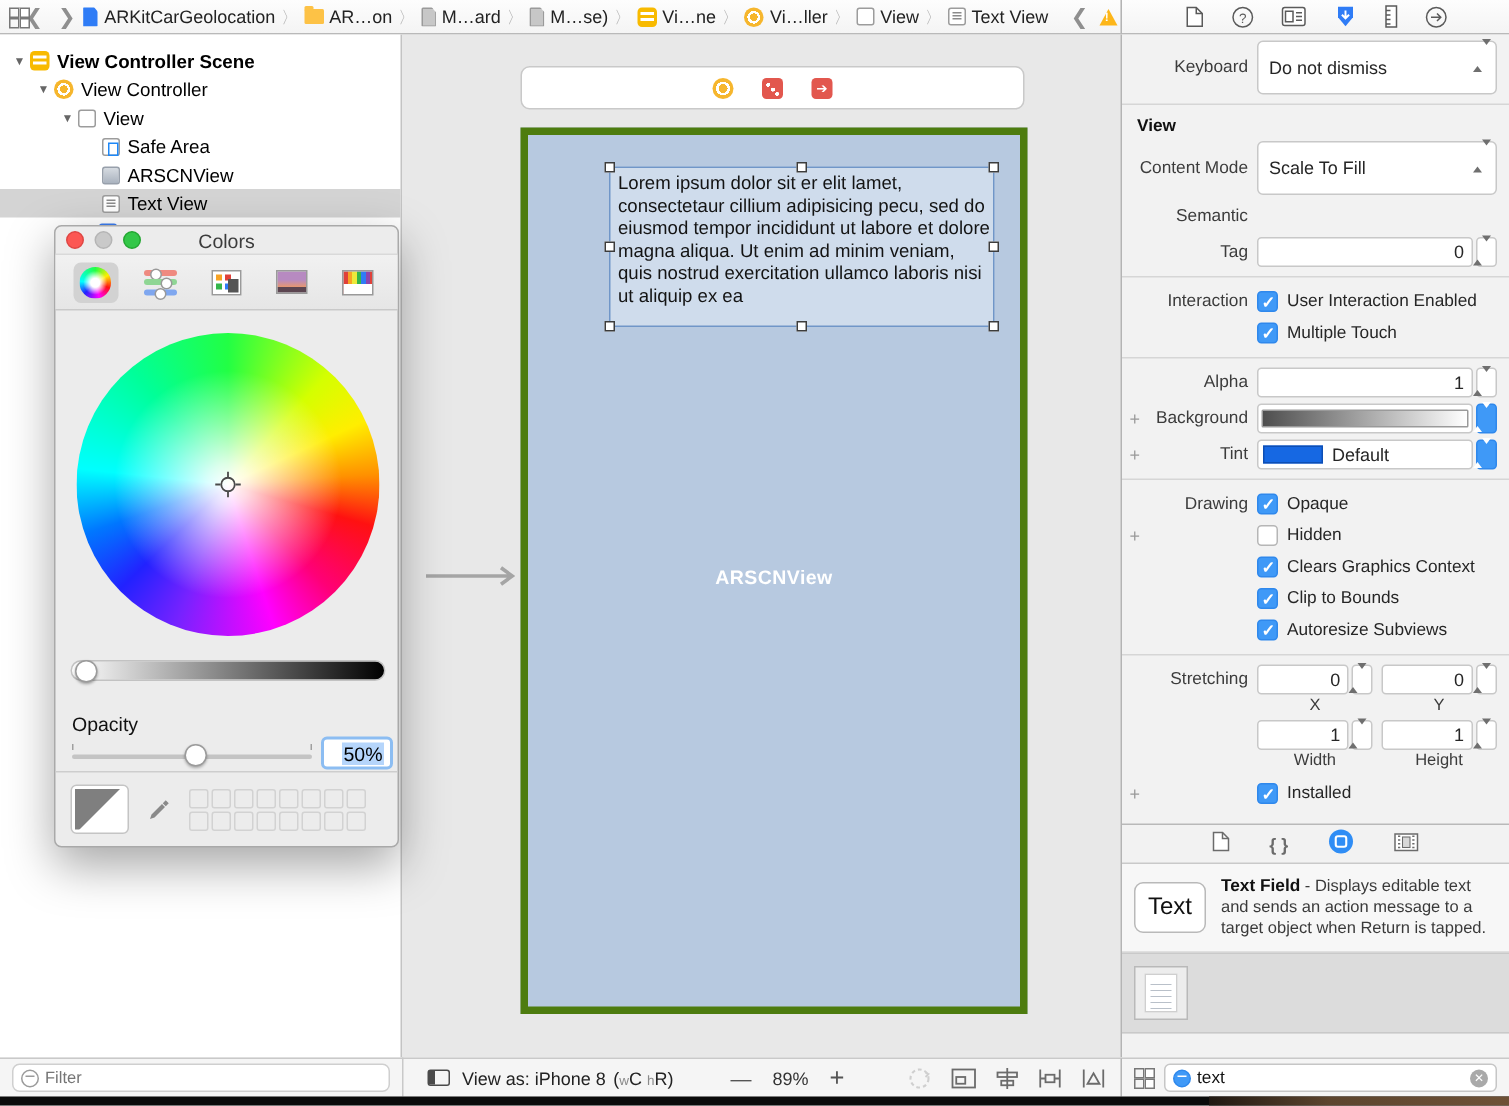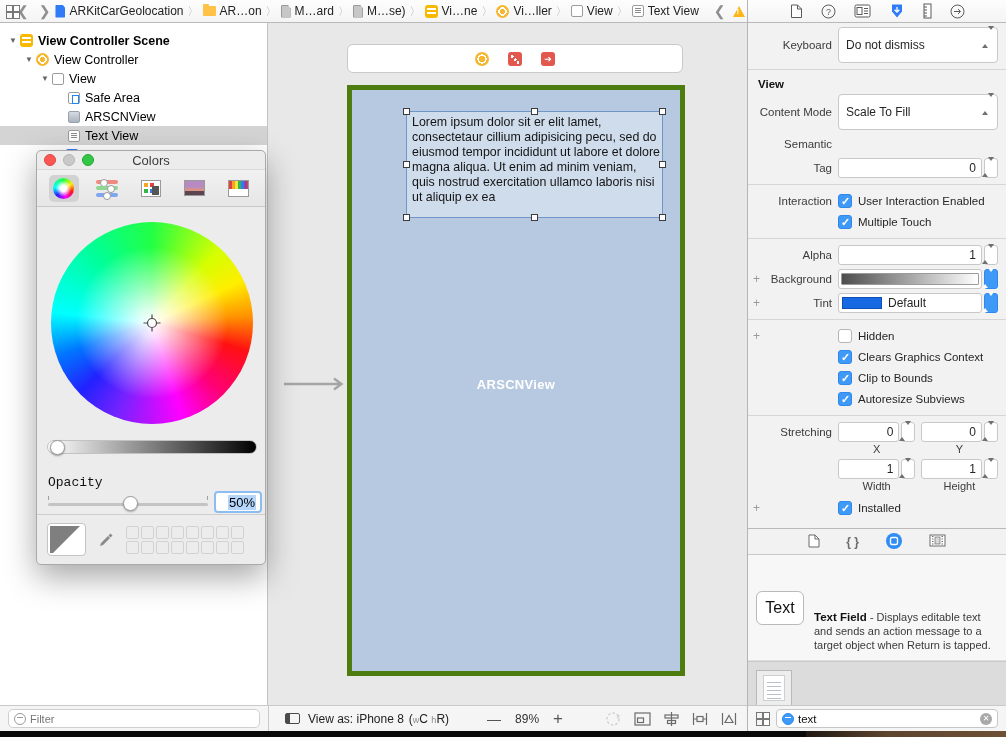--- a/index.html
+++ b/index.html
@@ -116,21 +116,21 @@
   #cp-wheel { position:absolute; left:14px; top:71px; width:202px; height:202px; border-radius:50%;
     background:radial-gradient(circle closest-side, #ffffff 0%, rgba(255,255,255,.85) 14%, rgba(255,255,255,0) 75%),
       conic-gradient(from 0deg, #22ff44 0deg, #d4ff00 42deg, #ffee00 65deg, #ff9100 86deg, #ff1111 106deg,
         #ff0077 136deg, #ff00ff 162deg, #7722ff 200deg, #2222ff 226deg, #0077ff 251deg,
         #00ffff 276deg, #00ff99 320deg, #22ff44 360deg); }
   #cp-cross { position:absolute; left:92px; top:92px; }
   #cp-bright { position:absolute; left:10px; top:289px; width:210px; height:14px; border-radius:7px;
     background:linear-gradient(to right,#ffffff,#000000); border:1px solid #c2c2c2; }
   #cp-bright-knob { position:absolute; left:2px; top:-1px; width:15px; height:15px; border-radius:50%;
     background:#fff; border:1px solid #9b9b9b; box-shadow:0 1px 2px rgba(0,0,0,.35); }
-  #cp-opacity-label { position:absolute; left:11px; top:324px; font-size:13px; color:#111;font-family:Liberation Mono, monospace; }
+  #cp-opacity-label { position:absolute; left:11px; top:324px; font-size:13px; color:#111; }
   #cp-slider-track { position:absolute; left:11px; top:352px; width:160px; height:3px; background:#c4c4c4; border-radius:2px; }
   .cp-tick { position:absolute; top:-7px; width:1px; height:4px; background:#9f9f9f; }
   #cp-slider-knob { position:absolute; left:75px; top:-7px; width:15px; height:15px; border-radius:50%;
     background:#fff; border:1px solid #9b9b9b; box-shadow:0 1px 2px rgba(0,0,0,.3); }
   #cp-opacity-field { position:absolute; left:177px; top:340px; width:48px; height:22px; background:#fff;
     border:2px solid #8cbdf2; border-radius:4px; display:flex; align-items:center; justify-content:flex-end;
     padding:0 4px; font-size:13px; }
   #cp-opacity-field span { background:#b5d5fb; padding:0 1px; }
   #cp-bottom { position:absolute; left:0; bottom:0; right:0; height:50px; border-top:1px solid #cdcdcd;
     display:flex; align-items:center; padding:0 10px; gap:12px; }
@@ -179,21 +179,21 @@
   #lib-list { background:#f7f7f7; }
   .lib-row { display:flex; padding:8px 8px 8px 8px; gap:10px; border-bottom:1px solid #e0e0e0; }
   .lib-row.sel { background:#dcdcdc; border-top:1px solid #c9c9c9; border-bottom:1px solid #c9c9c9; }
   .lib-icon-text { width:48px; height:34px; flex:none; background:#fff; border:1px solid #b9b9b9; border-radius:6px;
     display:flex; align-items:center; justify-content:center; font-size:16px; color:#111; align-self:center; }
   .lib-icon-tv { width:36px; height:36px; flex:none; background:#ededed; border:1px solid #b9b9b9;
     display:flex; align-items:center; justify-content:center; align-self:center; }
   .lib-icon-tv i { display:block; width:22px; height:26px; background:#fff; border:1px solid #cfcfcf;
     background-image:repeating-linear-gradient(to bottom, transparent 0 3px, #b9c0c9 3px 4px);
     background-size:14px 100%; background-position:3px 3px; background-repeat:no-repeat; }
-  .lib-text { font-size:11px; color:#3a3a3a; line-height:14px;margin-top:47px; }
+  .lib-text { font-size:11px; color:#3a3a3a; line-height:14px; }
   .lib-text b { color:#111; font-size:11.5px; }
 
   
   #bottom-left { position:absolute; left:0; top:705px; width:268px; height:26px; background:#f5f5f5;
     border-top:1px solid #c9c9c9; display:flex; align-items:center; padding:0 8px; }
   #filter-field { flex:1; height:19px; border:1px solid #cfcfcf; border-radius:5px; background:#fff;
     display:flex; align-items:center; padding:0 5px; gap:4px; }
   #filter-field input { border:none; outline:none; flex:1; font-size:11px; font-family:inherit; color:#333; background:transparent; }
   .filter-ic { width:12px; height:12px; border:1px solid #9b9b9b; border-radius:50%; position:relative; flex:none; }
   .filter-ic::after { content:""; position:absolute; left:2px; top:3px; width:6px; height:1px; background:#9b9b9b;
@@ -512,20 +512,25 @@
     <span class="ilabel">Tint</span>
     <span class="well">
       <span class="tintswatch"></span>
       <span class="welltext">Default</span>
     </span>
     <span class="stepper blue">
         <span class="arrows"><span class="chev up"></span><span class="chev dn"></span></span>
       </span>
   </div>
   <div class="isep"></div>
+  <div class="irow" style="margin-bottom:0">
+    <span class="ilabel">Drawing</span>
+    <span class="checkbox checked"></span>
+    <span>Opaque</span>
+  </div>
   <div class="irow" style="margin:1px 8px 0 0">
     <span class="rowplus">+</span>
     <span class="ilabel"></span>
     <span class="checkbox"></span>
     <span>Hidden</span>
   </div>
   <div class="irow" style="margin:1px 8px 0 0">
     <span class="ilabel"></span>
     <span class="checkbox checked"></span>
     <span>Clears Graphics Context</span>

